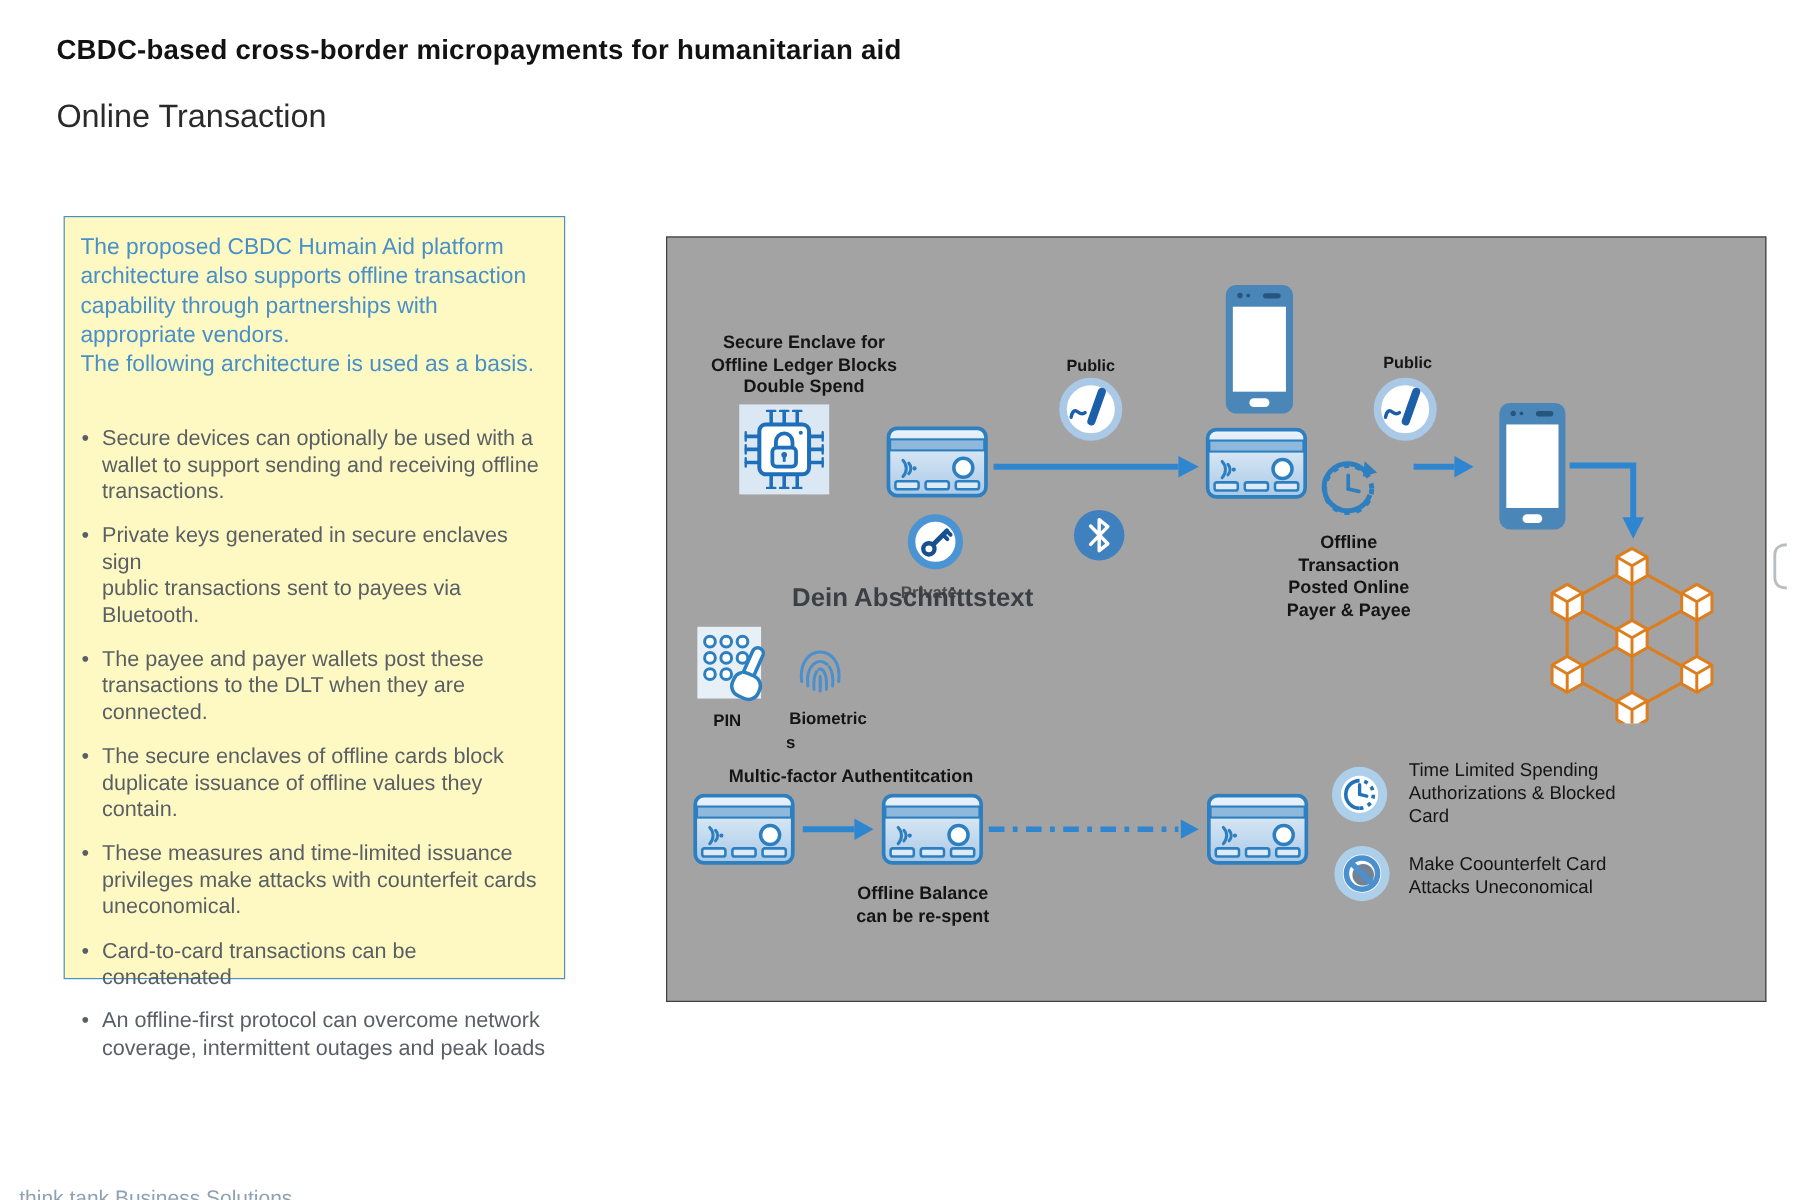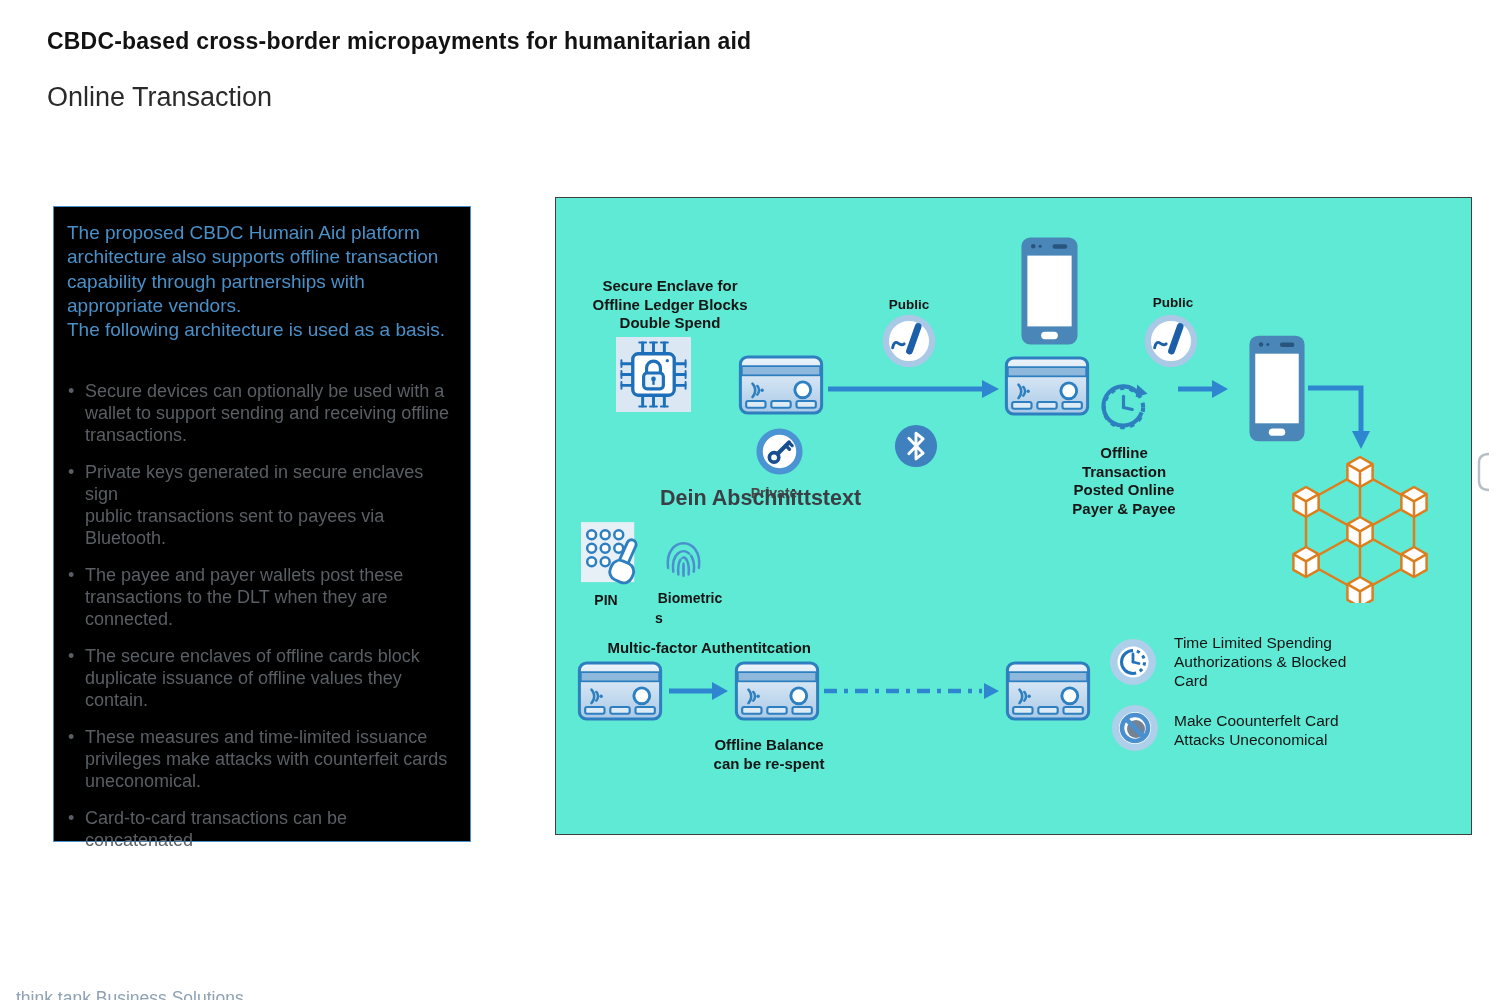--- a/index.html
+++ b/index.html
@@ -10,39 +10,39 @@
   .page-title {
     position:absolute; left:47px; top:28px; margin:0;
     font-size:23px; font-weight:800; color:#121212; letter-spacing:.2px;
   }
   .page-subtitle {
     position:absolute; left:47px; top:82px; margin:0;
     font-size:27px; font-weight:400; color:#2a2a2a;
   }
   
   .info-panel {
-    position:absolute; left:53px; top:206px; width:418px; height:636px;
-    box-sizing:border-box; border:1.6px solid #4a8fc7; background:#000000;
+    position:absolute; left:53px; top:180px; width:418px; height:636px;
+    box-sizing:border-box; border:1.6px solid #4a8fc7; background:#fef9c3;
   }
   .intro {
     margin:14px 16px 0 13px; font-size:19px; line-height:1.28;
     color:#4a90c8; white-space:pre-line;
   }
   .bullets { margin:37px 10px 0 0; padding-left:31px; list-style:none; }
   .bullets li {
     position:relative; margin-bottom:14px; font-size:18px; line-height:1.24;
     color:#595f64; white-space:pre-line;
   }
   .bullets li::before {
     content:"•"; position:absolute; left:-17px; top:0; color:#595f64;
   }
   
   .diagram {
     position:absolute; left:555px; top:197px; width:917px; height:638px;
-    box-sizing:border-box; border:1.5px solid #3f3f3f; background:#5eead4;
+    box-sizing:border-box; border:1.5px solid #3f3f3f; background:#a3a3a3;
   }
   .icon { position:absolute; }
   .chip-bg { position:absolute; left:60px; top:139px; width:75px; height:75px; background:#dbe8f4; }
   .dlabel {
     position:absolute; font-weight:700; font-size:15px; line-height:1.24;
     color:#151515; white-space:pre-line; text-align:center;
   }
   .blabel {
     position:absolute; font-weight:400; font-size:15.5px; line-height:1.22;
     color:#151515; white-space:pre-line; text-align:left;
@@ -118,20 +118,22 @@
 public transactions sent to payees via Bluetooth.</li>
       <li>The payee and payer wallets post these
 transactions to the DLT when they are
 connected.</li>
       <li>The secure enclaves of offline cards block
 duplicate issuance of offline values they contain.</li>
       <li>These measures and time-limited issuance
 privileges make attacks with counterfeit cards
 uneconomical.</li>
       <li>Card-to-card transactions can be concatenated</li>
+      <li>An offline-first protocol can overcome network
+coverage, intermittent outages and peak loads</li>
     </ul>
   </aside>
 
   <section class="diagram">
 
     <svg class="connectors" viewBox="0 0 914 635">
       <g stroke="#2e86d1" fill="#2e86d1">
         <line x1="272" y1="191" x2="426" y2="191" stroke-width="5"></line>
         <polygon points="426,182 443,191 426,200" stroke="none"></polygon>
         <line x1="622" y1="191" x2="656" y2="191" stroke-width="5"></line>

